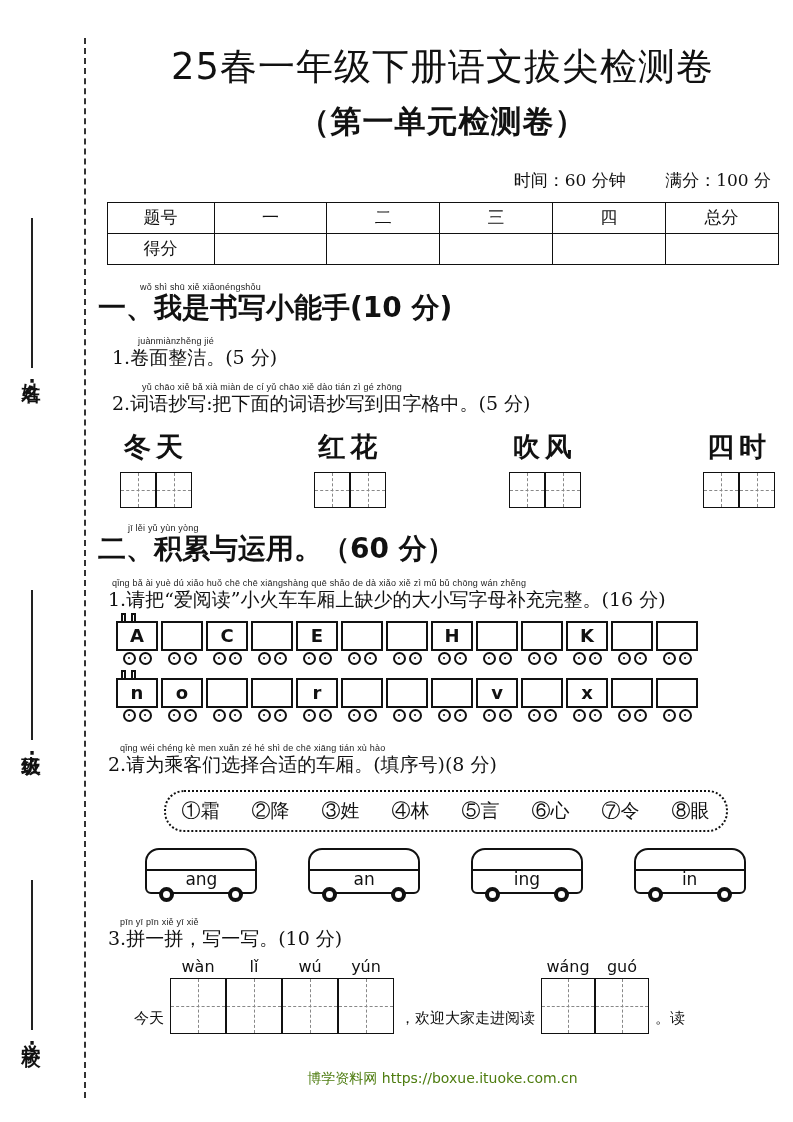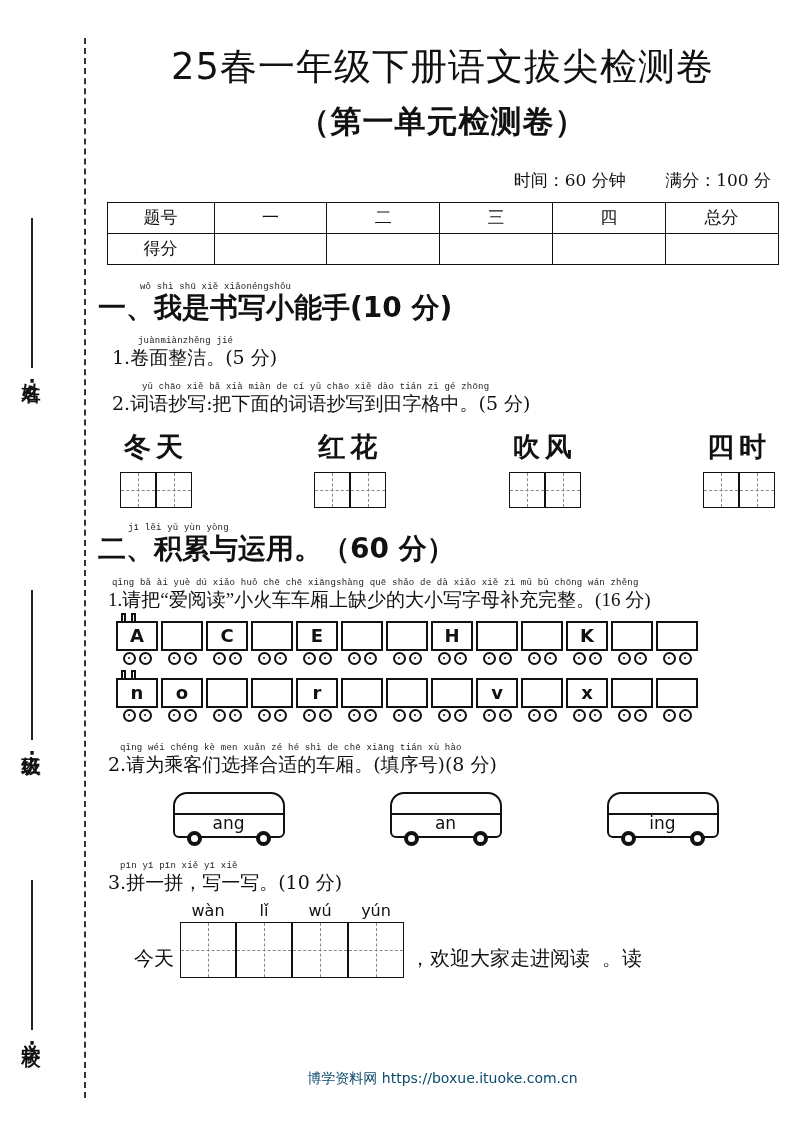--- a/index.html
+++ b/index.html
@@ -76,21 +76,21 @@
     margin-left:38px;
   }
   table.score td.rowhead{width:104px;font-size:17px;}
   
   .sec{position:relative;margin-left:6px;}
   .py-line{
     font-size:9px;
     letter-spacing:.2px;
     color:#222;
     white-space:nowrap;
-    font-family:Liberation Mono, monospace;
+    font-family:Liberation Sans, sans-serif;
     height:12px;line-height:12px;
   }
   .sec-title{
     font-size:28px;font-weight:bold;
     white-space:nowrap;
     line-height:1.1;
   }
   .q-line{
     font-size:19px;
     white-space:nowrap;
@@ -179,38 +179,38 @@
     font-family:"DejaVu Sans","Liberation Sans",sans-serif;
   }
   .bus-wheels{position:absolute;left:0;right:0;bottom:-8px;display:flex;justify-content:space-between;padding:0 14px;box-sizing:border-box;}
   .bus-wheel{
     width:15px;height:15px;border-radius:50%;
     border:4px solid #111;background:#fff;box-sizing:border-box;
   }
   
   .fill-row{display:flex;align-items:flex-end;margin-top:8px;padding-left:30px;}
   .fill-text{
-    font-size:20px;
+    font-size:15px;
     font-family:Liberation Sans, sans-serif;
     padding:0 6px 6px 6px;white-space:nowrap;
   }
   .pygrid{display:flex;flex-direction:column;}
   .pygrid .pyrow{display:flex;}
   .pygrid .pyrow .py{
     width:56px;text-align:center;font-size:16px;
     font-family:"DejaVu Sans","Liberation Sans",sans-serif;
     margin-bottom:2px;
   }
   .pygrid .tzg .cell{width:56px;height:56px;}
   .pygrid.small .pyrow .py{width:54px;}
   .pygrid.small .tzg .cell{width:54px;height:56px;}
   
   .watermark{
     position:absolute;left:0;right:0;bottom:34px;
-    text-align:center;color:#0c4a6e;font-size:14px;
+    text-align:center;color:#4d7c0f;font-size:14px;
     font-family:"DejaVu Sans","Liberation Sans",sans-serif;
   }
 </style>
 </head>
 <body>
 
 <div id="left-margin">
   <div class="cut-line"></div>
 
   <div class="margin-field" style="top:218px;">
@@ -300,21 +300,21 @@
         </div>
       </div>
     </div>
   </div>
 
   <div class="sec" style="margin-top:14px;">
     <div class="py-line" style="padding-left:30px;">jī  lěi  yǔ  yùn yòng</div>
     <div class="sec-title">二、积累与运用。（60 分）</div>
 
     <div class="py-line" style="padding-left:14px;margin-top:12px;">qǐng bǎ        ài  yuè  dú    xiǎo huǒ chē chē xiāngshàng quē shǎo de  dà  xiǎo xiě  zì   mǔ   bǔ chōng wán zhěng</div>
-    <div class="q-line" style="padding-left:10px;font-family:Liberation Serif, serif;">1.请把“爱阅读”小火车车厢上缺少的大小写字母补充完整。(16 分)</div>
+    <div class="q-line" style="padding-left:10px;">1.请把“爱阅读”小火车车厢上缺少的大小写字母补充完整。(16 分)</div>
 
     <div class="train" id="train-upper">
         <div class="car">
           <div class="chimneys">
             <div class="chimney"></div>
             <div class="chimney"></div>
           </div>
           <div class="car-body">A</div>
           <div class="wheels">
             <div class="wheel"></div>
@@ -500,20 +500,30 @@
           <div class="wheels">
             <div class="wheel"></div>
             <div class="wheel"></div>
           </div>
         </div>
       </div>
 
     <div class="py-line" style="padding-left:22px;margin-top:20px;">qǐng wéi chéng kè men xuǎn zé  hé  shì  de  chē xiāng      tián xù  hào</div>
     <div class="q-line" style="padding-left:10px;">2.请为乘客们选择合适的车厢。(填序号)(8 分)</div>
 
+    <div class="bank">
+      <span>①霜</span>
+      <span>②降</span>
+      <span>③姓</span>
+      <span>④林</span>
+      <span>⑤言</span>
+      <span>⑥心</span>
+      <span>⑦令</span>
+      <span>⑧眼</span>
+    </div>
 
     <div class="buses">
       <div class="bus">
         <div class="bus-body">
           <div class="bus-label">ang</div>
         </div>
         <div class="bus-wheels">
           <div class="bus-wheel"></div>
           <div class="bus-wheel"></div>
         </div>
@@ -523,20 +533,29 @@
           <div class="bus-label">an</div>
         </div>
         <div class="bus-wheels">
           <div class="bus-wheel"></div>
           <div class="bus-wheel"></div>
         </div>
       </div>
       <div class="bus">
         <div class="bus-body">
           <div class="bus-label">ing</div>
+        </div>
+        <div class="bus-wheels">
+          <div class="bus-wheel"></div>
+          <div class="bus-wheel"></div>
+        </div>
+      </div>
+      <div class="bus">
+        <div class="bus-body">
+          <div class="bus-label">in</div>
         </div>
         <div class="bus-wheels">
           <div class="bus-wheel"></div>
           <div class="bus-wheel"></div>
         </div>
       </div>
     </div>
 
     <div class="py-line" style="padding-left:22px;margin-top:22px;">pīn yī pīn   xiě yī xiě</div>
     <div class="q-line" style="padding-left:10px;">3.拼一拼，写一写。(10 分)</div>
@@ -554,19 +573,29 @@
         <div class="tzg">
           <div class="cell"></div>
           <div class="cell"></div>
           <div class="cell"></div>
           <div class="cell"></div>
         </div>
       </div>
 
       <div class="fill-text">，欢迎大家走进阅读</div>
 
+      <div class="pygrid small">
+        <div class="pyrow">
+          <div class="py">wáng</div>
+          <div class="py">guó</div>
+        </div>
+        <div class="tzg">
+          <div class="cell"></div>
+          <div class="cell"></div>
+        </div>
+      </div>
 
       <div class="fill-text">。读</div>
     </div>
   </div>
 
   <div class="watermark">博学资料网 https://boxue.ituoke.com.cn</div>
 </div>
 
 </body></html>

